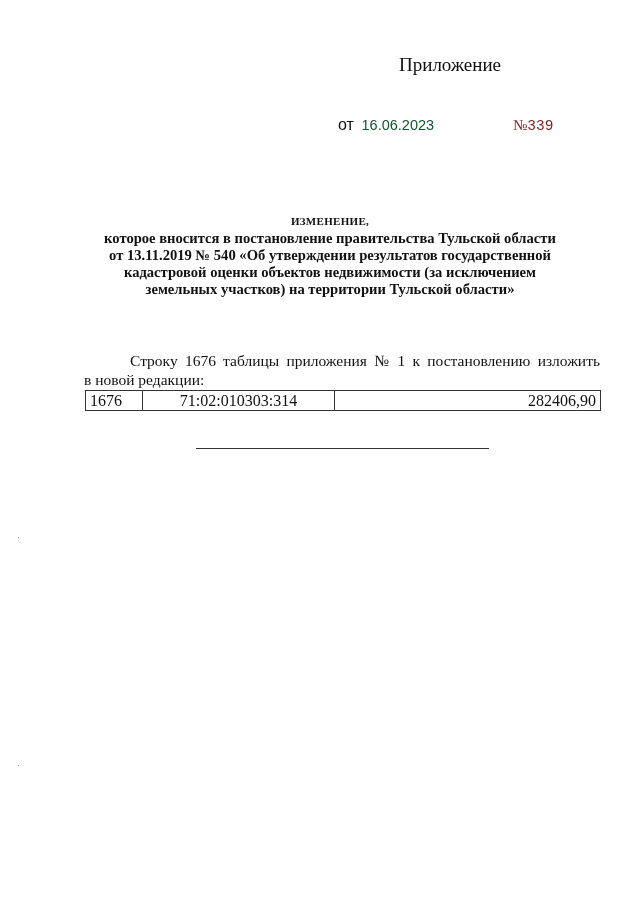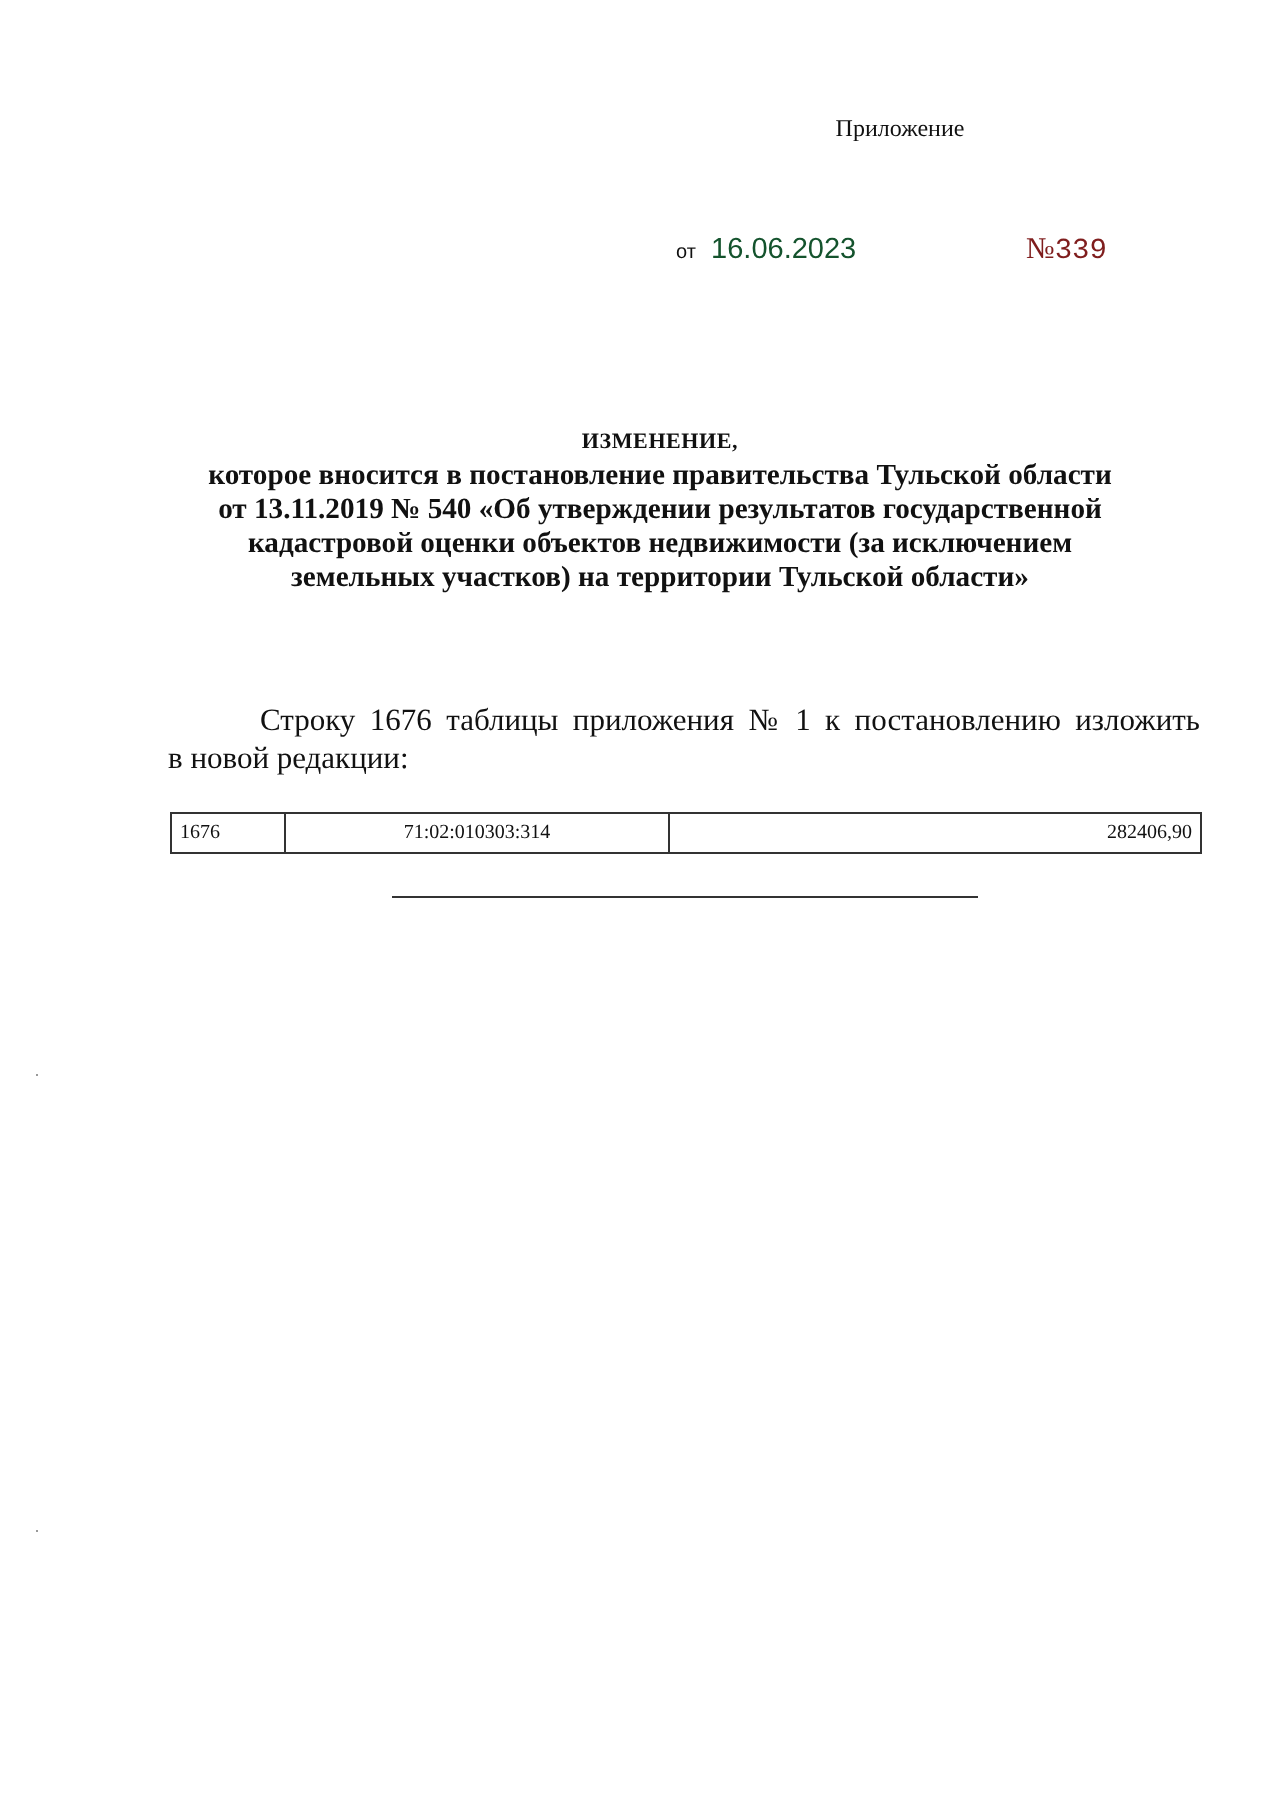--- a/index.html
+++ b/index.html
@@ -20,36 +20,36 @@
       left: 0; top: 0;
       width: 640px; height: 902px;
       background: #ffffff;
     }
     .appendix {
       position: absolute;
       left: 330px;
       top: 57px;
       width: 240px;
       text-align: center;
-      font-size: 12px;
+      font-size: 19px;
       line-height: 15.5px;
     }
     .appendix div { white-space: nowrap; }
     .date-line {
       position: absolute;
       left: 338px;
       top: 117px;
       width: 220px;
       font-size: 14.5px;
       line-height: 16px;
       white-space: nowrap;
     }
     .date-line .ot {
       font-family: Liberation Sans, sans-serif;
-      font-size: 10px;
+      font-size: 16px;
     }
     .date-line .date {
       font-family: Liberation Sans, sans-serif;
       font-size: 14.5px;
       margin-left: 4px;
       color: #14532d;
     }
     .date-line .num {
       position: absolute;
       left: 175px;
@@ -88,25 +88,25 @@
     }
     .body-text .line1 {
       text-indent: 46px;
       text-align: justify;
       text-align-last: justify;
       word-spacing: 2px;
     }
     .data-table {
       position: absolute;
       left: 85px;
-      top: 406px;
+      top: 390px;
       width: 516px;
       height: 21px;
       border-collapse: collapse;
-      font-size: 10px;
+      font-size: 16px;
     }
     .data-table td {
       border: 1px solid #333;
       padding: 0 4px;
       height: 19px;
       line-height: 19px;
       white-space: nowrap;
     }
     .data-table td.c1 { width: 48px; text-align: left; }
     .data-table td.c2 { width: 183px; text-align: center; }

